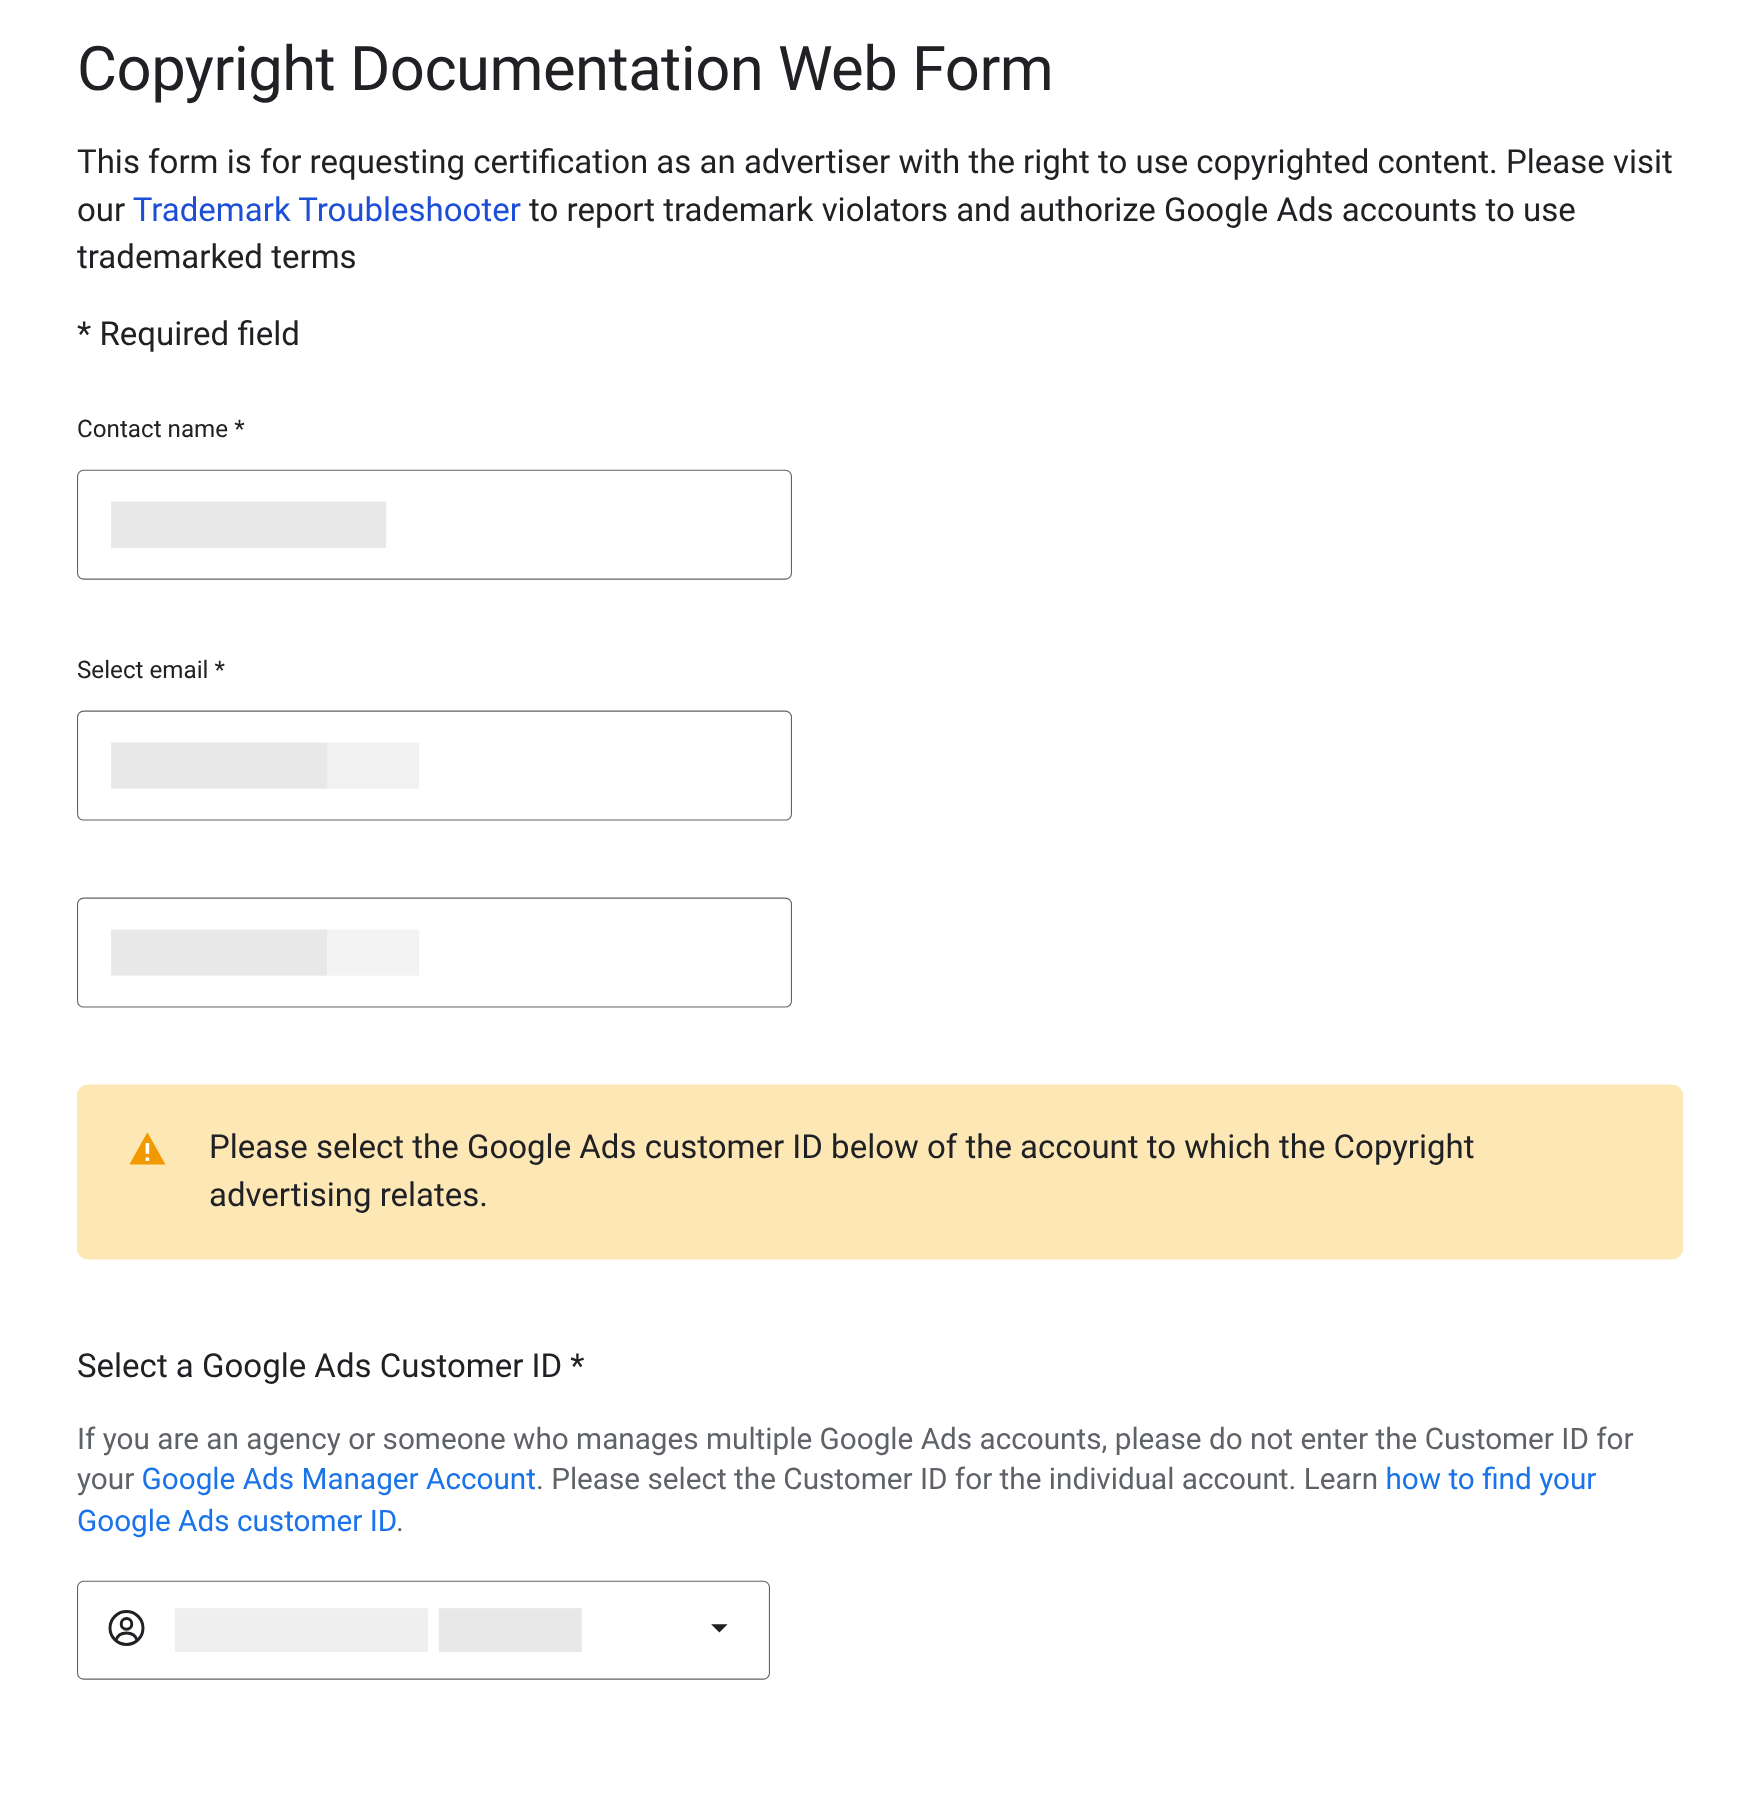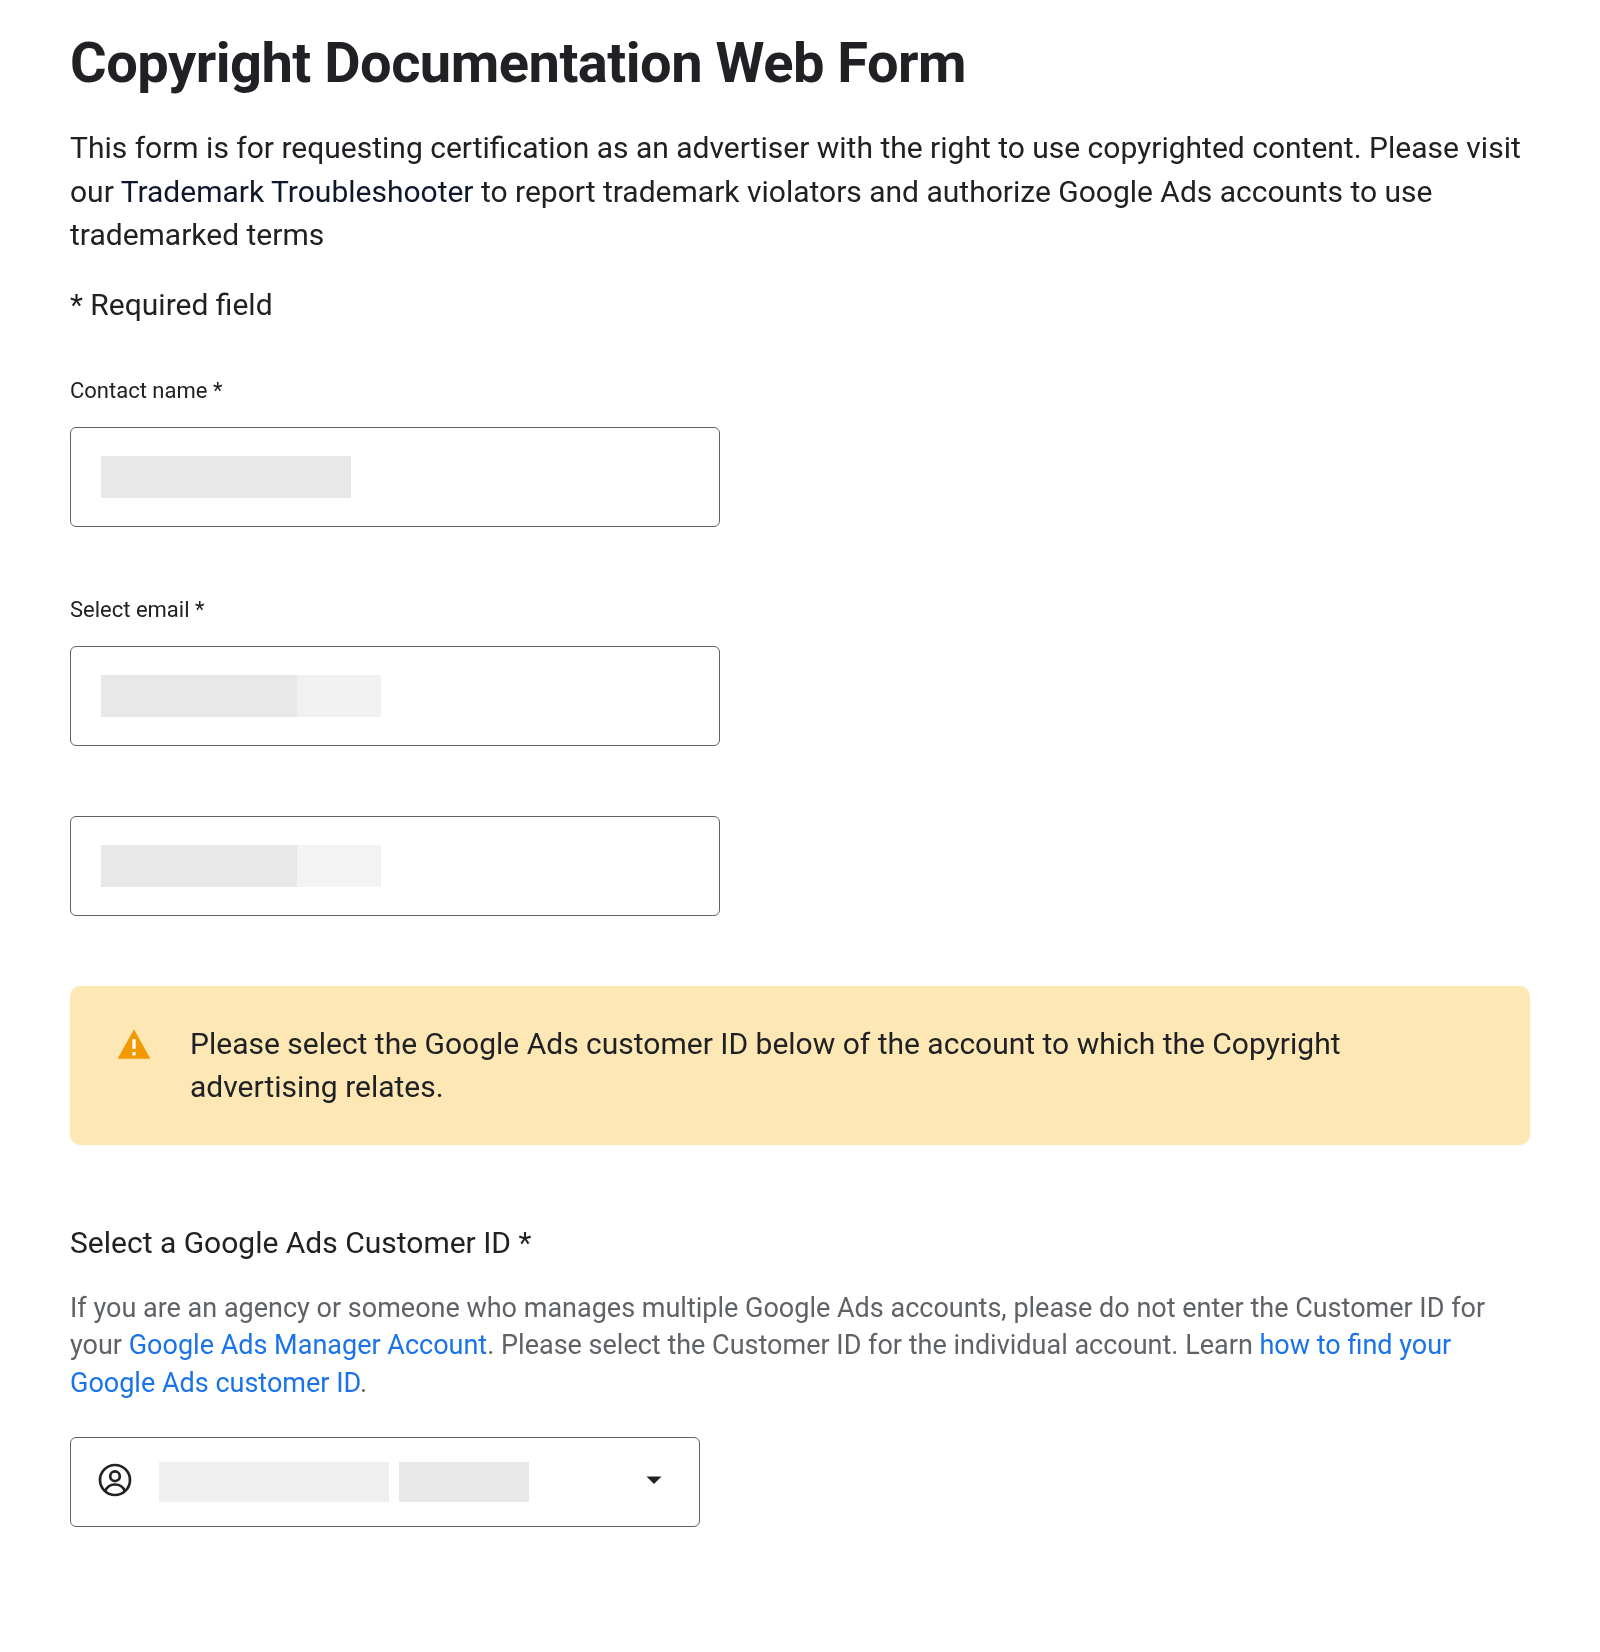--- a/index.html
+++ b/index.html
@@ -9,34 +9,34 @@
     }
     body {
       font-family: 'Google Sans', Roboto, Arial, sans-serif;
       background: #ffffff;
       color: #202124;
       width: 1600px;
       padding: 30px 70px;
     }
     .page-title {
       font-size: 56px;
-      font-weight: 700;
+      font-weight: 400;
       color: #202124;
       margin-bottom: 30px;
       letter-spacing: -0.5px;
     }
     .intro-text {
       font-size: 30px;
       line-height: 1.45;
       color: #202124;
       margin-bottom: 30px;
       max-width: 1460px;
     }
     .intro-text a {
-      color: #0f172a;
+      color: #1d4ed8;
       text-decoration: none;
     }
     .required-note {
       font-size: 30px;
       color: #202124;
       margin-bottom: 56px;
     }
     .form-group {
       margin-bottom: 70px;
     }

